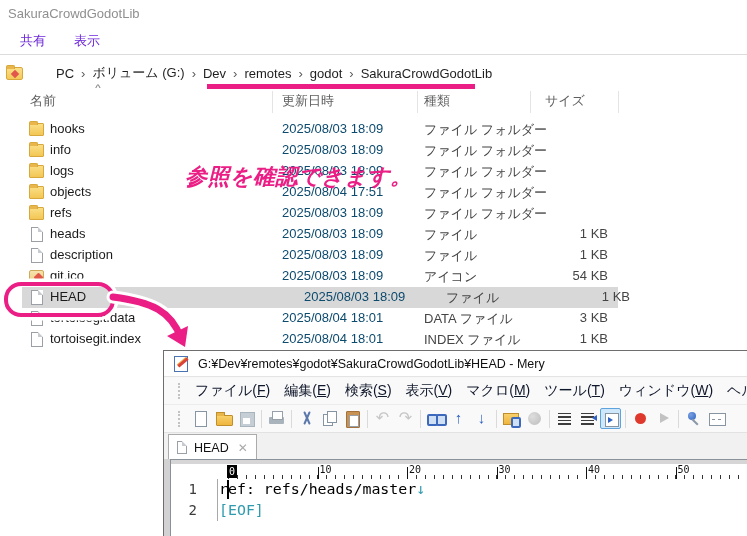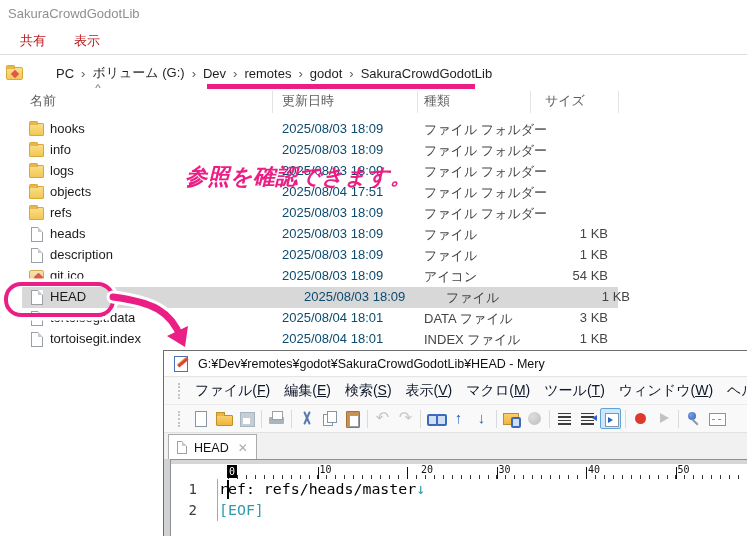--- a/index.html
+++ b/index.html
@@ -6,21 +6,21 @@
   html,body { background:#fff; }
   #canvas {
     position:relative; width:747px; height:536px; overflow:hidden;
     background:#fff; font-family:"Liberation Sans","DejaVu Sans",sans-serif;
     -webkit-font-smoothing:antialiased;
   }
   .abs { position:absolute; }
 
   
   .expl-title { left:8px; top:6px; font-size:13px; color:#8f8f8f; }
-  .ribbon-tab { top:32px; font-size:13px; color:#b91c1c; cursor:default; }
+  .ribbon-tab { top:32px; font-size:13px; color:#6d28d9; cursor:default; }
   .ribbon-sep { left:0; right:0; top:54px; height:1px; background:#dcdcdc; }
 
   .breadcrumb { left:6px; top:60px; height:26px; display:flex; align-items:center;gap:24px; }
   .bc-icon { width:17px; height:13px; position:relative; background:linear-gradient(#fbe089,#f3c959); border:1px solid #d9a83c; border-radius:2px; margin-right:4px; }
   .bc-icon::before { content:""; position:absolute; left:-1px; top:-3px; width:7px; height:3px; background:#e8b64b; border:1px solid #d9a83c; border-bottom:none; border-radius:2px 2px 0 0; }
   .bc-icon::after { content:""; position:absolute; left:5px; top:3px; width:6px; height:6px; background:#e2574c; transform:rotate(45deg); }
   .bc-item { font-size:13px; color:#1f1f1f; padding:2px 5px; cursor:default; white-space:nowrap; }
   .bc-chev { font-size:13px; color:#5a5a5a; padding:0 2px; }
   .bc-underline { top:84px; height:5px; z-index:4; }
 
@@ -333,21 +333,21 @@
     </div>
     <div class="m-docarea">
       <div class="m-textarea">
         <div class="m-grainstrip"></div>
         <div class="m-ruler" id="m-ruler">
           <div class="ticks"></div>
         <span class="r-zero" style="left: 56px;">0</span>
             <span class="r-tick" style="left: 146.5px;"></span>
             <span class="r-num" style="left: 148.5px;">10</span>
             <span class="r-tick" style="left: 236px;"></span>
-            <span class="r-num" style="left: 250px;">20</span>
+            <span class="r-num" style="left: 238px;">20</span>
             <span class="r-tick" style="left: 325.5px;"></span>
             <span class="r-num" style="left: 327.5px;">30</span>
             <span class="r-tick" style="left: 415px;"></span>
             <span class="r-num" style="left: 417px;">40</span>
             <span class="r-tick" style="left: 504.5px;"></span>
             <span class="r-num" style="left: 506.5px;">50</span>
           </div>
         <div id="m-lines">
             <div class="m-line"><span class="m-gutter">1</span><span class="m-text"><span>ref: refs/heads/master</span><span class="m-mark">↓</span></span><span class="m-cursor"></span></div>
             <div class="m-line"><span class="m-gutter">2</span><span class="m-text"><span></span><span class="m-mark">[EOF]</span></span></div>

